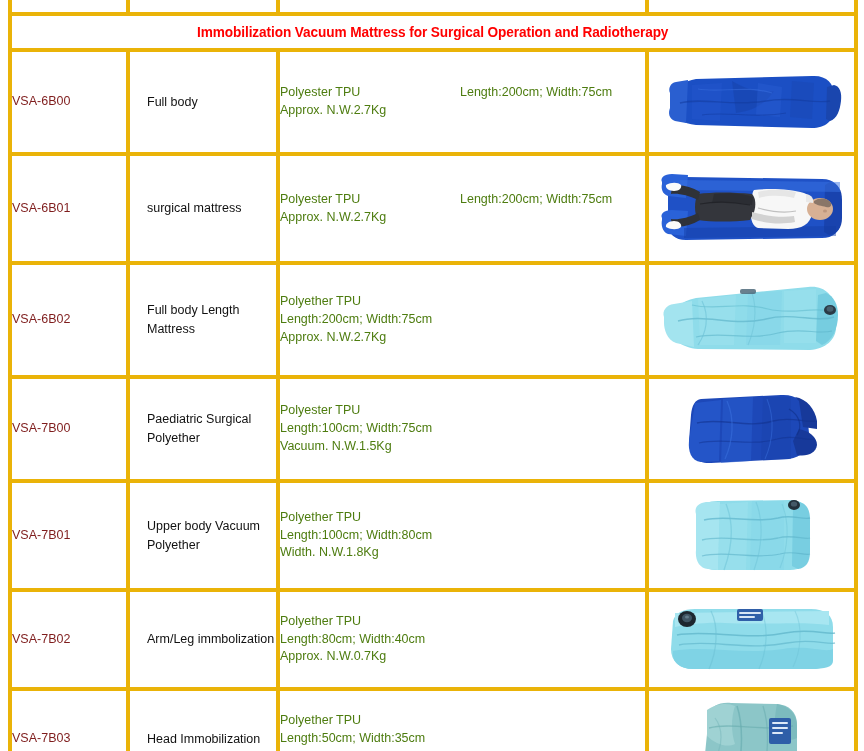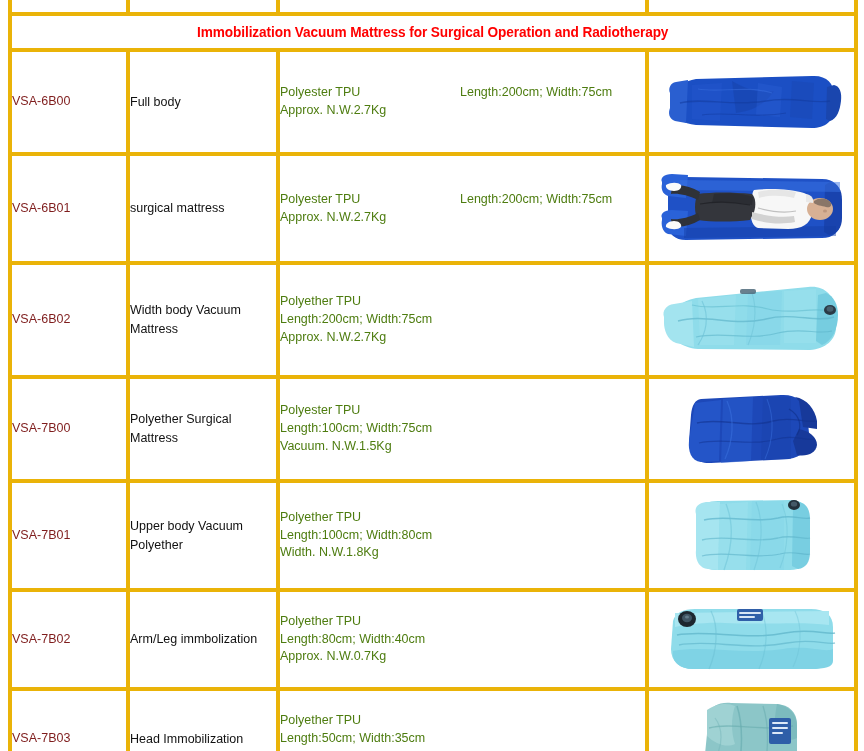--- a/index.html
+++ b/index.html
@@ -74,20 +74,21 @@
   .model {
     font-size: 12.5px;
     color: #7f1d1d;
     line-height: 1.25;
     white-space: nowrap;
   }
   .pname {
     font-size: 12.5px;
     color: #111;
     line-height: 1.5;
+    padding-left: 17px;
   }
 
   .spec-block {
     font-size: 12.5px;
     color: #4d7c0f;
     line-height: 1.42;
   }
   .spec-inline {
     position: relative;
     display: block;
@@ -218,21 +219,21 @@
             </svg>
           </div>
         </td>
       </tr>
 
       <tr class="data-row r3">
         <td class="cell-pad">
           <div class="model">VSA-6B02</div>
         </td>
         <td class="cell-pad">
-          <div class="pname">Width body Vacuum Mattress</div>
+          <div class="pname">Full body Length Mattress</div>
         </td>
         <td class="cell-pad">
           <div class="spec-block">
             <span style="display:block">Polyether TPU</span>
             <span style="display:block">Length:200cm; Width:75cm</span>
             <span style="display:block">Approx. N.W.2.7Kg</span>
           </div>
         </td>
         <td class="img-cell">
           <div class="img-wrap">
@@ -254,21 +255,21 @@
             </svg>
           </div>
         </td>
       </tr>
 
       <tr class="data-row r4">
         <td class="cell-pad">
           <div class="model">VSA-7B00</div>
         </td>
         <td class="cell-pad">
-          <div class="pname">Polyether Surgical Mattress</div>
+          <div class="pname">Paediatric Surgical Polyether</div>
         </td>
         <td class="cell-pad">
           <div class="spec-block">
             <span style="display:block">Polyester TPU</span>
             <span style="display:block">Length:100cm; Width:75cm</span>
             <span style="display:block">Vacuum. N.W.1.5Kg</span>
           </div>
         </td>
         <td class="img-cell">
           <div class="img-wrap">

